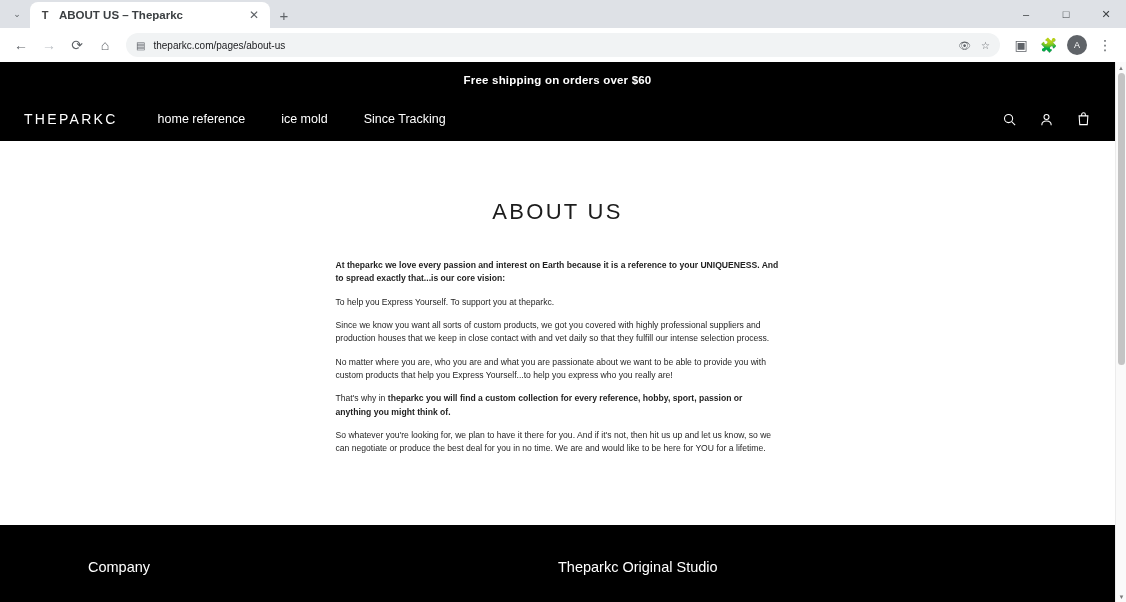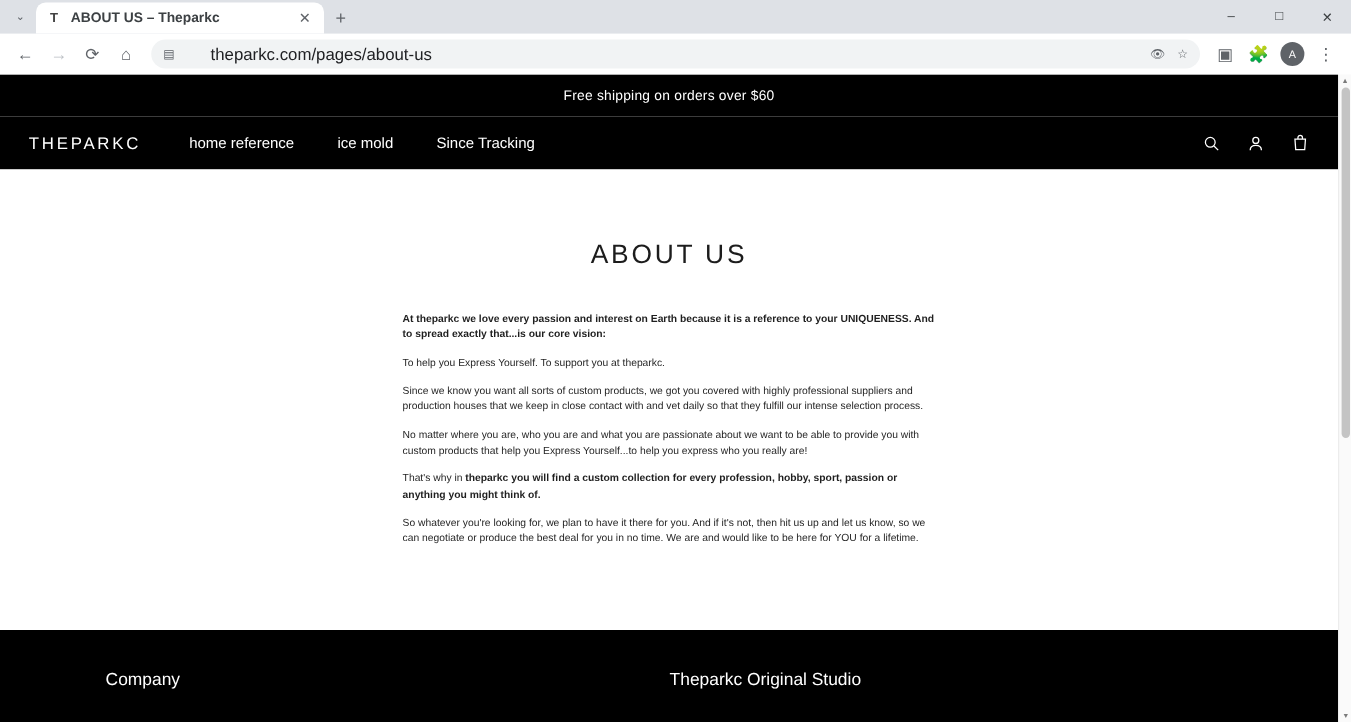--- a/index.html
+++ b/index.html
@@ -58,41 +58,42 @@
   .tbtn {
     width: 26px; height: 26px; display: flex; align-items: center;
     justify-content: center; color: #5f6368; font-size: 14px;
     border-radius: 50%;
   }
   .omnibox {
     flex: 1; height: 24px; background: #f1f3f4; border-radius: 13px;
     display: flex; align-items: center; padding: 0 10px; margin: 0 6px;
     gap: 8px;
   }
-  .omnibox .url { font-size: 14px; color: #202124; margin-left: 22px; }
+  .omnibox .url { font-size: 10px; color: #202124; }
   .omni-icon { font-size: 10px; color: #5f6368; display:flex; align-items:center;}
   .omni-right { margin-left: auto; display: flex; align-items: center; gap: 10px; }
   .tb-right { display: flex; align-items: center; gap: 2px; }
   .avatar-btn {
     width: 20px; height: 20px; border-radius: 50%; background: #5f6368;
     color: #fff; font-size: 9px; display: flex; align-items: center;
     justify-content: center;
   }
 
   
   .viewport {
     position: relative; width: 1126px; height: 540px; overflow: hidden;
     background: #fff;
   }
   .page { width: 1115px; }
 
   .announce {
     background: #000; color: #fff; text-align: center;
     font-size: 11.5px; padding: 12px 0 11px;
     letter-spacing: .2px;
+    font-weight: bold;
   }
   .nav {
     background: #000; color: #fff; height: 44px;
     display: flex; align-items: center; padding: 0 24px;
   }
   .brand {
     font-size: 14px; letter-spacing: 2.3px; color: #fff;
     font-weight: 400; margin-right: 40px;
   }
   .nav-links { display: flex; align-items: center; gap: 36px; }
@@ -218,21 +219,21 @@
       </div>
     </div>
 
     <div class="content">
       <h1 class="page-title">ABOUT US</h1>
       <div class="article">
         <p class="b">At theparkc we love every passion and interest on Earth because it is a reference to your UNIQUENESS. And to spread exactly that...is our core vision:</p>
         <p>To help you Express Yourself. To support you at theparkc.</p>
         <p>Since we know you want all sorts of custom products, we got you covered with highly professional suppliers and production houses that we keep in close contact with and vet daily so that they fulfill our intense selection process.</p>
         <p>No matter where you are, who you are and what you are passionate about we want to be able to provide you with custom products that help you Express Yourself...to help you express who you really are!</p>
-        <p><span>That's why in </span><strong>theparkc you will find a custom collection for every profession, hobby, sport, passion or anything you might think of.</strong></p>
+        <p><span>That's why in </span><strong>theparkc you will find a custom collection for every reference, hobby, sport, passion or anything you might think of.</strong></p>
         <p>So whatever you're looking for, we plan to have it there for you. And if it's not, then hit us up and let us know, so we can negotiate or produce the best deal for you in no time. We are and would like to be here for YOU for a lifetime.</p>
       </div>
     </div>
 
     <div class="footer">
       <div class="footer-inner">
         <div class="fcol-left">
           <h3>Company</h3>
 
         </div>

